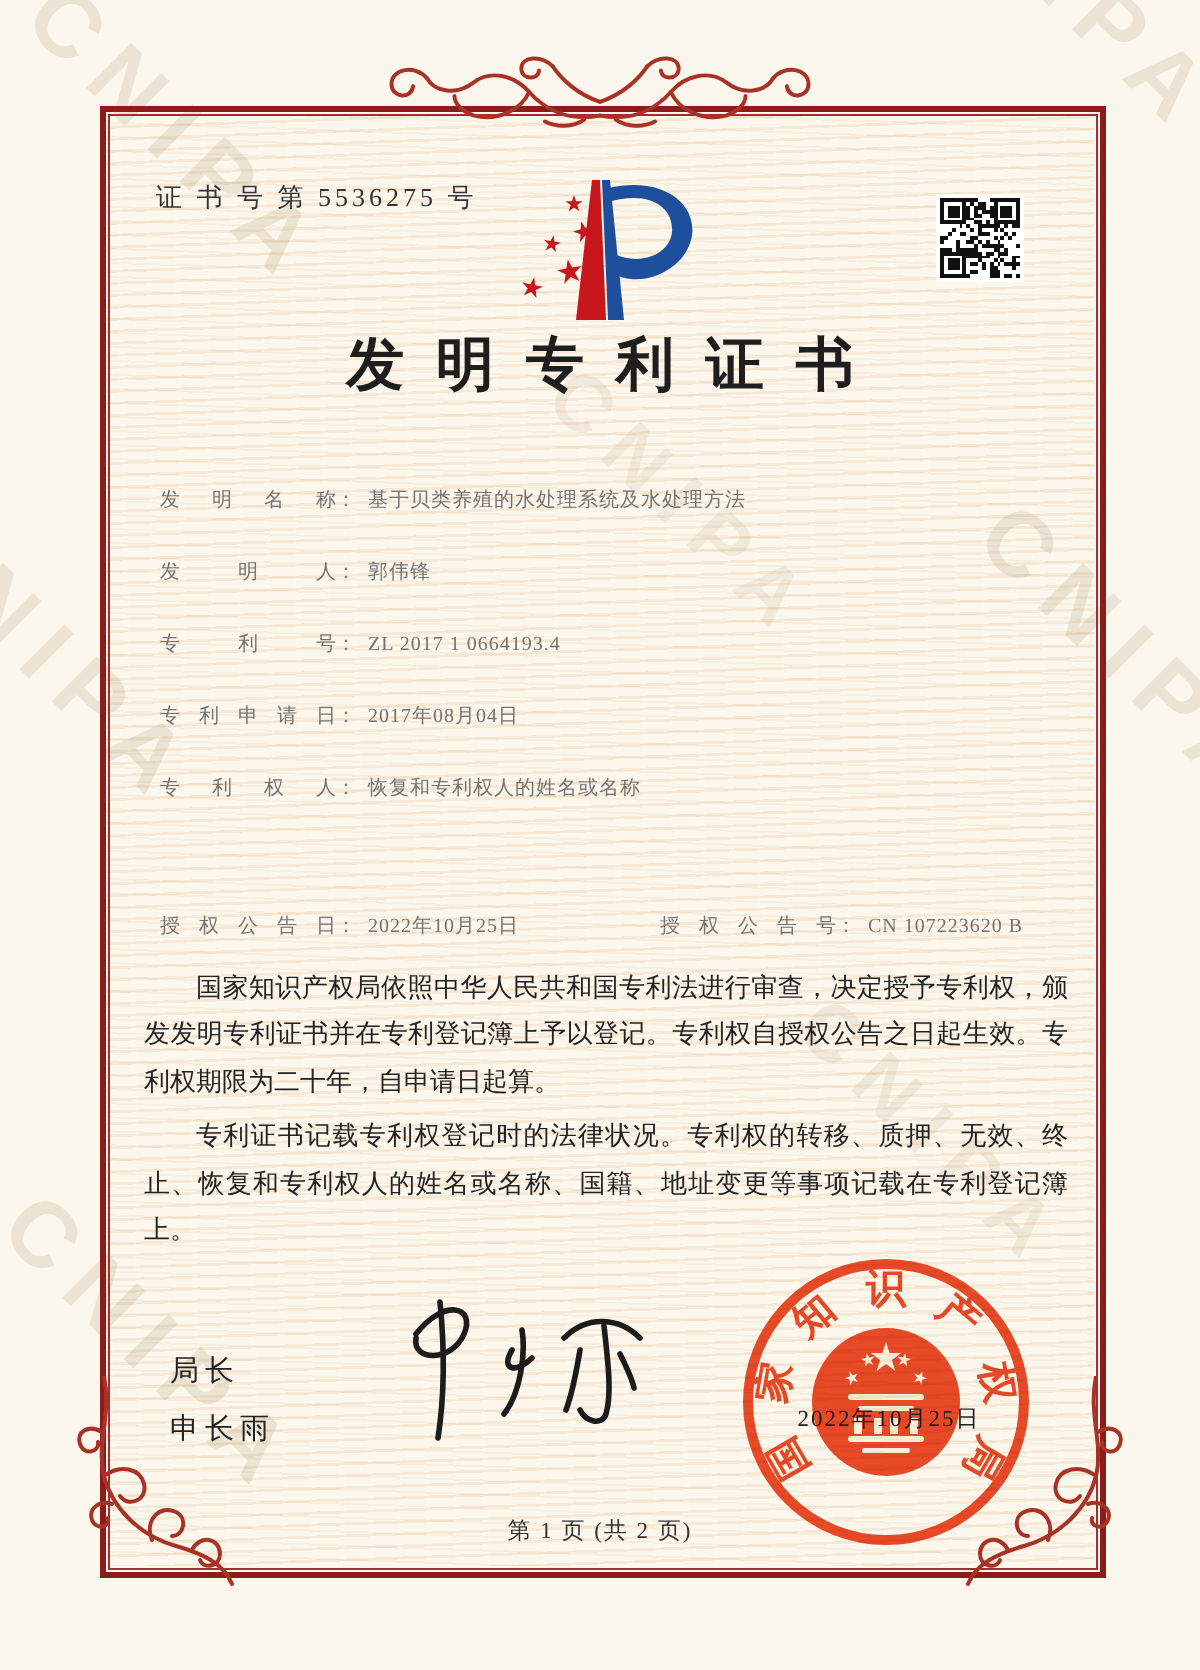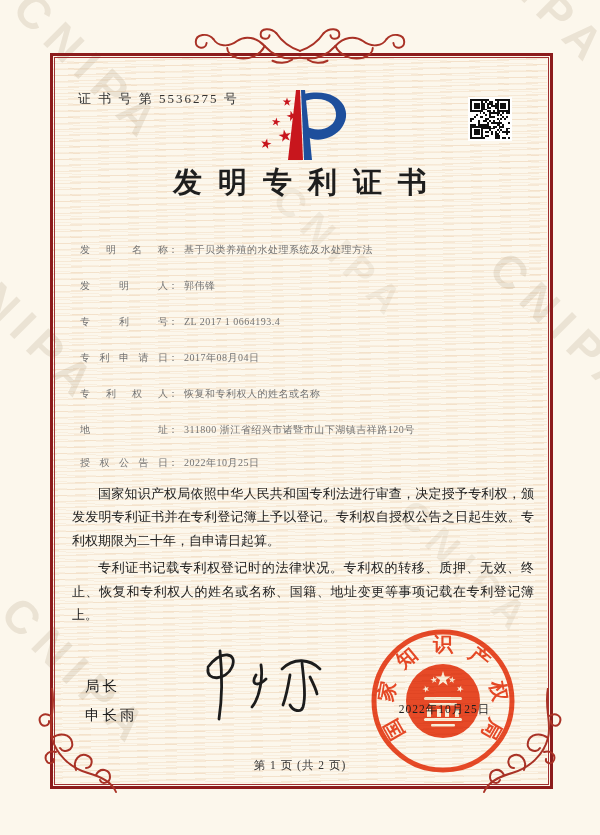--- a/index.html
+++ b/index.html
@@ -562,25 +562,25 @@
     </div>
     <div class="frow" style="top:315px;">
       <span class="flabel">专利号</span><span>：</span><span class="fval">ZL 2017 1 0664193.4</span>
     </div>
     <div class="frow" style="top:351px;">
       <span class="flabel">专利申请日</span><span>：</span><span class="fval">2017年08月04日</span>
     </div>
     <div class="frow" style="top:387px;">
       <span class="flabel">专利权人</span><span>：</span><span class="fval">恢复和专利权人的姓名或名称</span>
     </div>
-    <div class="frow" style="top:423px;">
-      <span class="flabel">地址</span><span>：</span><span class="fval">311800 浙江省绍兴市诸暨市山下湖镇吉祥路120号</span>
-    </div>
     <div class="frow" style="top:456px;">
       <span class="flabel">授权公告日</span><span>：</span><span class="fval">2022年10月25日</span>
+      <span class="pair2">
+        <span class="flabel">授权公告号</span><span>：</span><span class="fval">CN 107223620 B</span>
+      </span>
     </div>
 
     <div class="body-text" style="top:482px;">
       <p>国家知识产权局依照中华人民共和国专利法进行审查，决定授予专利权，颁发发明专利证书并在专利登记簿上予以登记。专利权自授权公告之日起生效。专利权期限为二十年，自申请日起算。</p>
       <p>专利证书记载专利权登记时的法律状况。专利权的转移、质押、无效、终止、恢复和专利权人的姓名或名称、国籍、地址变更等事项记载在专利登记簿上。</p>
     </div>
 
     <div class="director">
       <div>局长</div>
       <div>申长雨</div>

